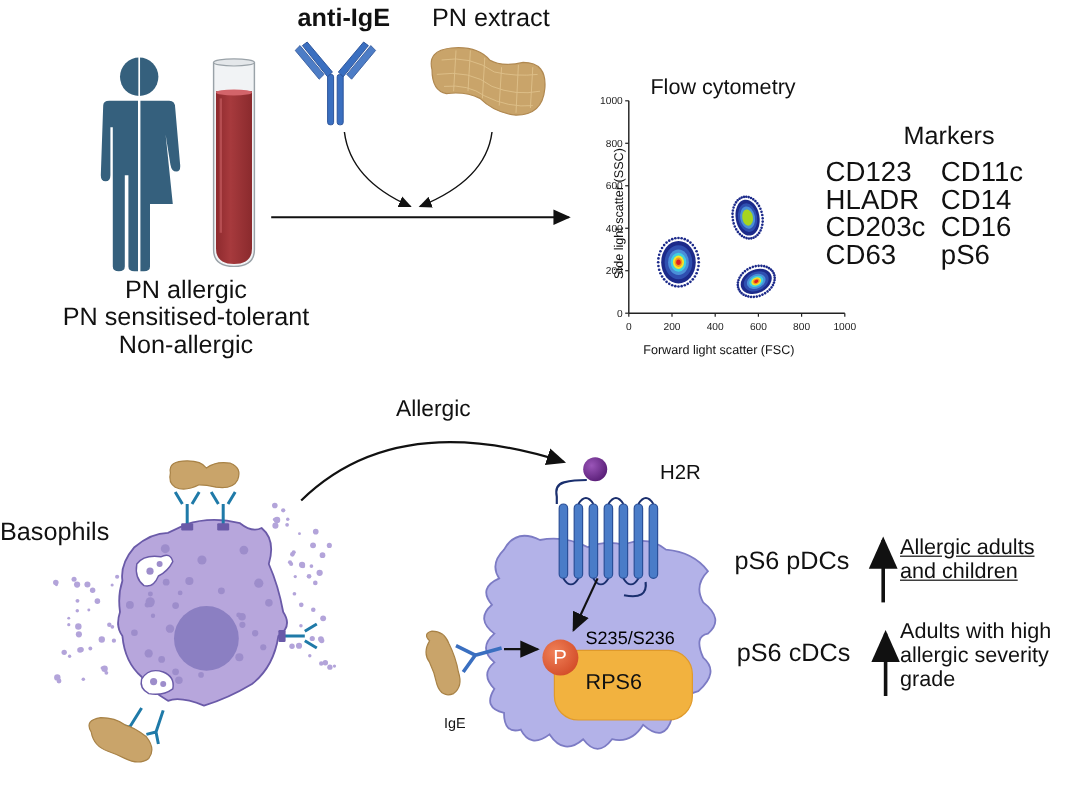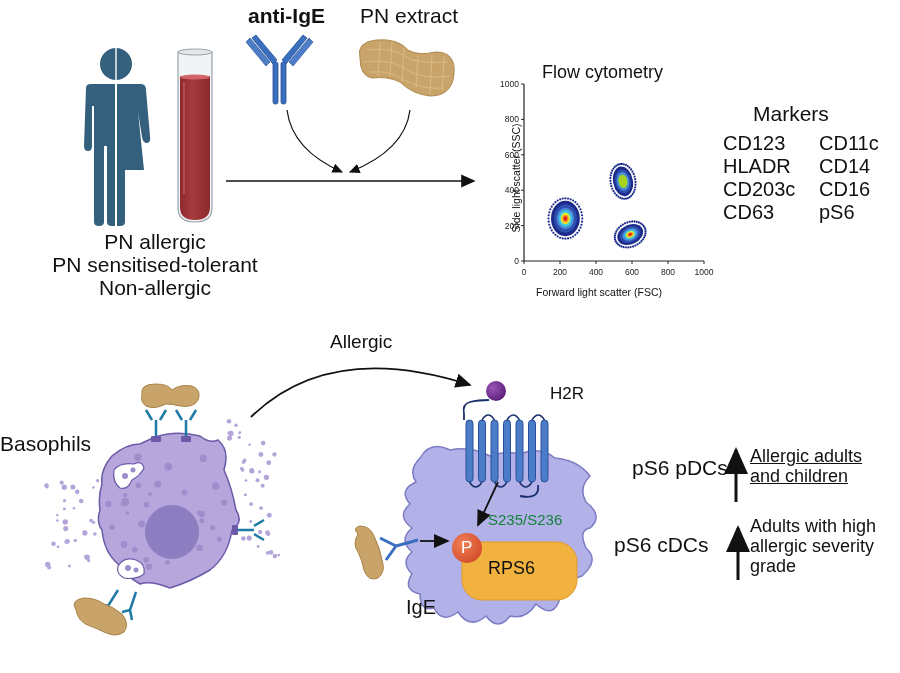--- a/index.html
+++ b/index.html
@@ -4,22 +4,22 @@
 <style>
   html, body { margin:0; padding:0; background:#ffffff; }
   body { width:900px; height:673px; position:relative; overflow:hidden;
          font-family:"Liberation Sans", sans-serif; color:#111; }
   .abs { position:absolute; }
   .lbl { position:absolute; white-space:nowrap; color:#111; }
   .center { text-align:center; }
   svg { position:absolute; left:0; top:0; }
   .txt-lg { font-size:21px; line-height:23px; }
   .txt-md { font-size:18px; line-height:20px; }
-  .markers-grid { position:absolute; left:723px; top:132px; display:grid;
-      grid-template-columns: 96px 80px; font-size:20px; line-height:23px; }
+  .markers-grid { position:absolute; left:688px; top:132px; display:grid;
+      grid-template-columns: 96px 80px; font-size:23px; line-height:23px; }
 </style>
 </head>
 <body>
 
 <svg width="900" height="673">
   <defs>
     <marker id="arrowhead" markerWidth="10" markerHeight="10" refX="8" refY="5" orient="auto">
       <path d="M0,1 L9,5 L0,9 Z" fill="#111"></path>
     </marker>
     <linearGradient id="tubeGrad" x1="0" x2="1">
@@ -437,26 +437,26 @@
   <div>CD14</div>
   <div>CD203c</div>
   <div>CD16</div>
   <div>CD63</div>
   <div>pS6</div>
 </div>
 
 <div class="lbl txt-lg" style="left:330px;top:330px;font-size:19px;">Allergic</div>
 <div class="lbl txt-lg" style="left:0px;top:432px;">Basophils</div>
 <div class="lbl" style="left:550px;top:384px;font-size:17px;">H2R</div>
-<div class="lbl" style="left:370px;top:596px;font-size:20px;margin-left:36px;">IgE</div>
+<div class="lbl" style="left:370px;top:596px;font-size:12px;">IgE</div>
 <div class="lbl" style="left:461px;top:538px;font-size:17px;color:#fff;">P</div>
-<div class="lbl" style="left:488px;top:511px;font-size:15px;color:#15803d;">S235/S236</div>
+<div class="lbl" style="left:488px;top:524px;font-size:15px;color:#000000;">S235/S236</div>
 <div class="lbl" style="left:488px;top:558px;font-size:18px;">RPS6</div>
 
-<div class="lbl txt-lg" style="left:612px;top:456px;margin-left:20px;">pS6 pDCs</div>
+<div class="lbl txt-lg" style="left:612px;top:456px;">pS6 pDCs</div>
 <div class="abs txt-md" style="left:750px;top:446px;text-decoration:underline;">
   <div>Allergic adults</div>
   <div>and children</div>
 </div>
 <div class="lbl txt-lg" style="left:614px;top:533px;">pS6 cDCs</div>
 <div class="abs txt-md" style="left:750px;top:516px;">
   <div>Adults with high</div>
   <div>allergic severity</div>
   <div>grade</div>
 </div>

